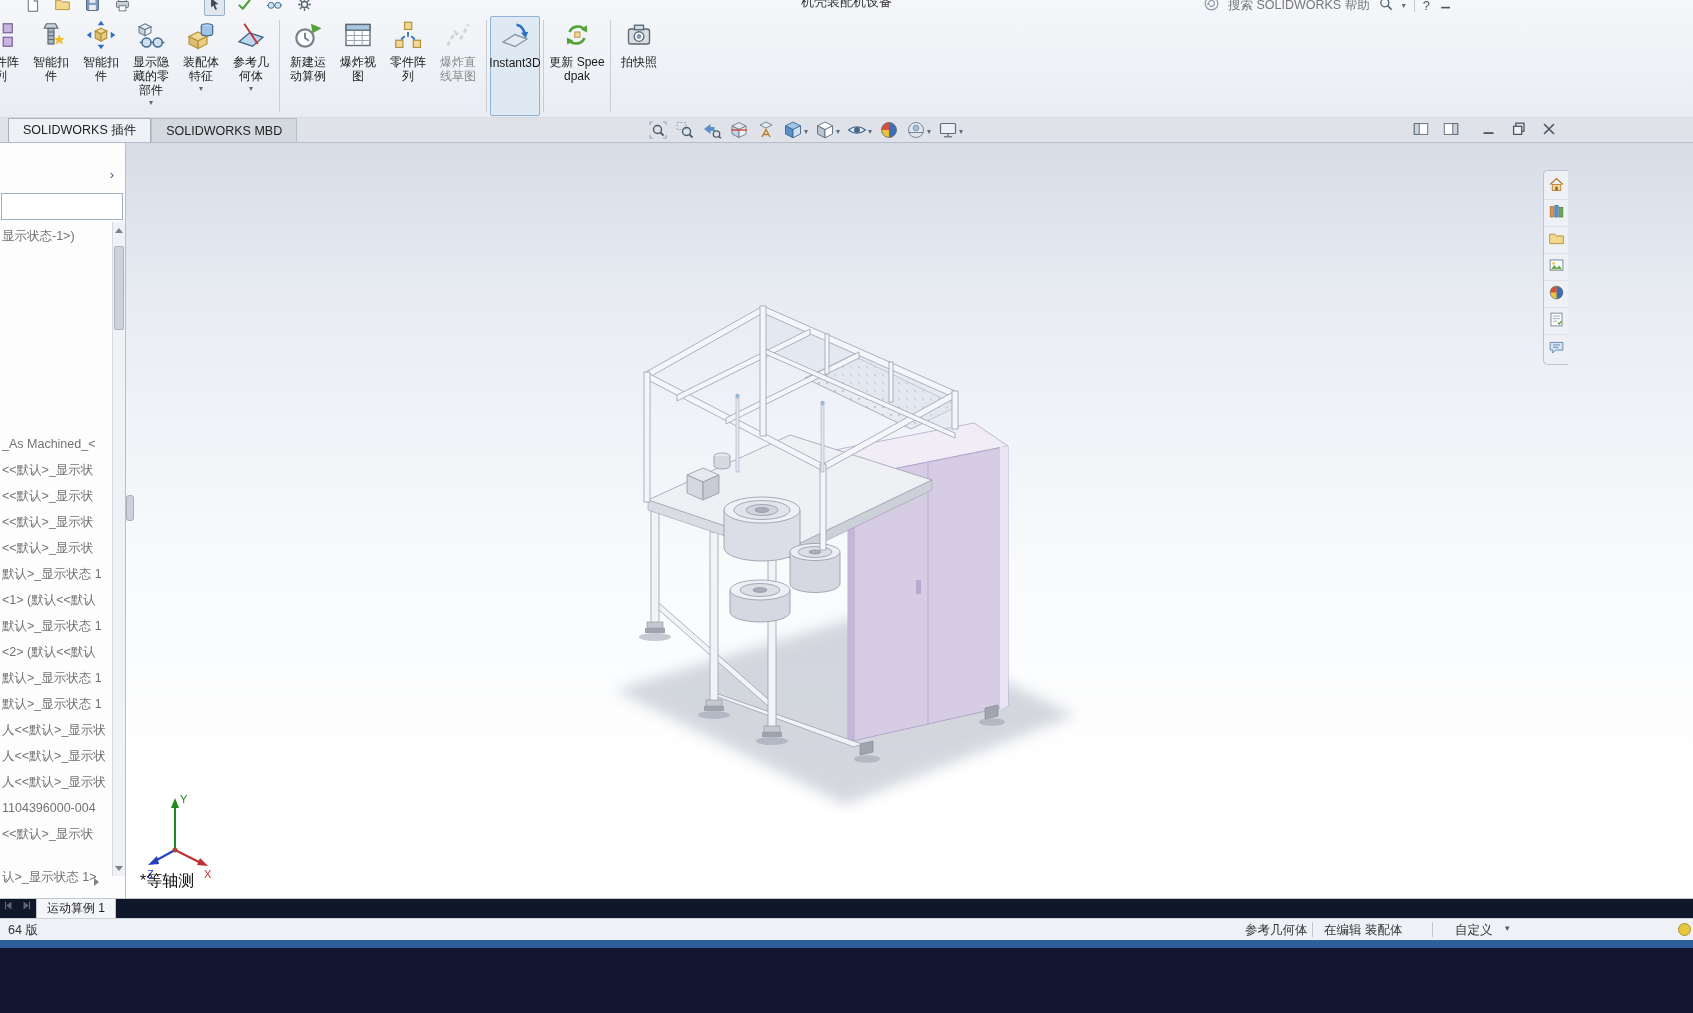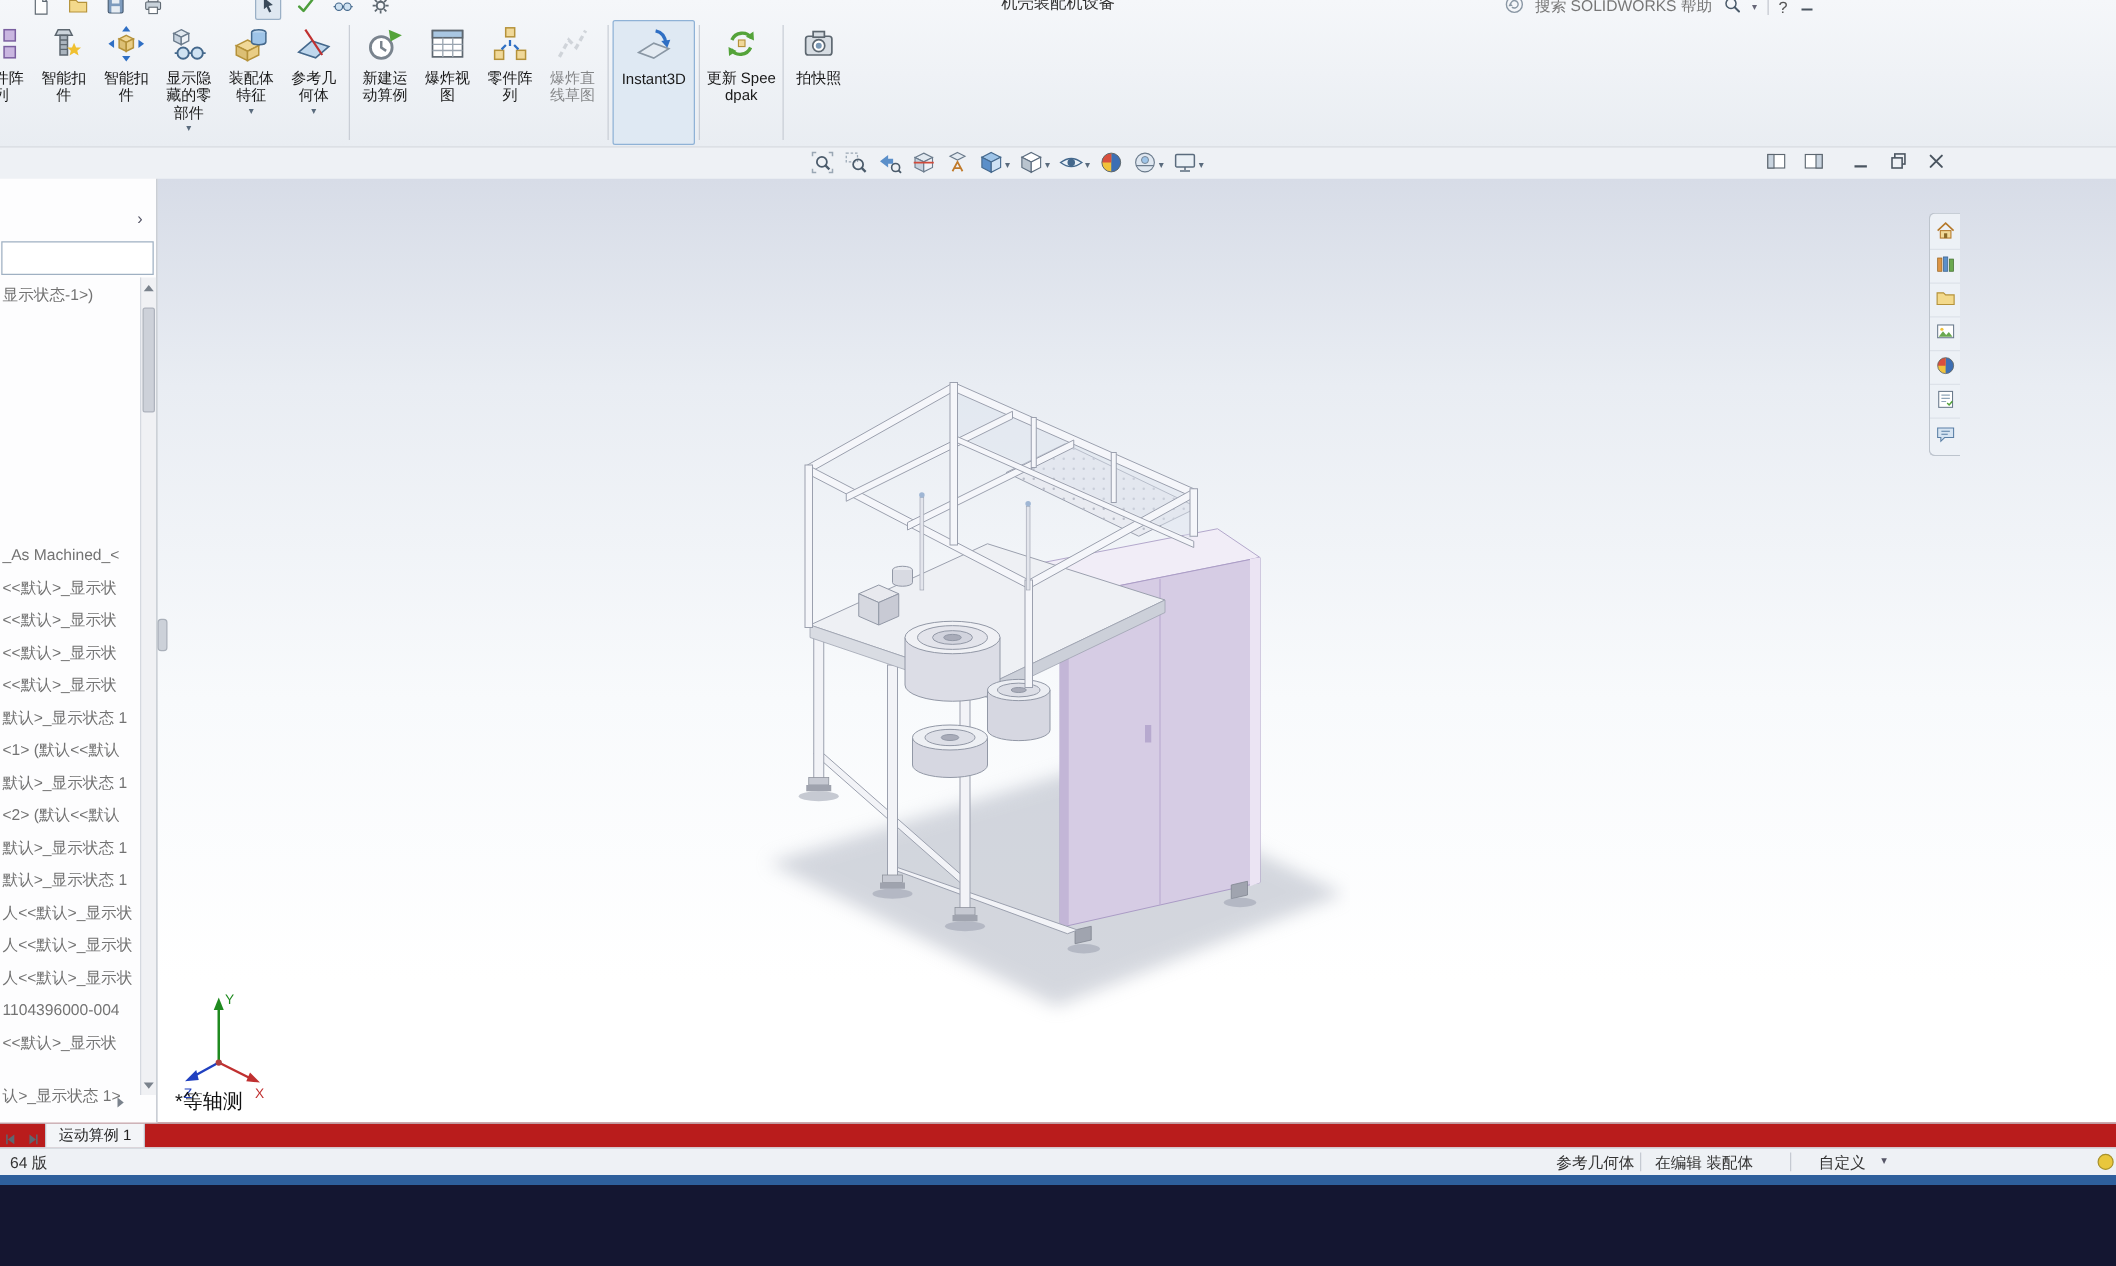--- a/index.html
+++ b/index.html
@@ -18,21 +18,21 @@
   .vline{width:1px;height:14px;background:#c3c8d0}
   .qmark{color:#555;font-size:13px}
 
   
   .ribbon{position:absolute;top:16px;left:-24px;display:flex;align-items:stretch;height:100px}
   .rbtn{width:50px;padding-top:4px;display:flex;flex-direction:column;align-items:center;gap:2px;cursor:default}
   .rbtn.wide{width:60px}
   .rbtn .rlabel{font-size:12px;line-height:14px;text-align:center;word-break:break-all;width:40px;color:#1a1a1a}
   .rbtn.wide .rlabel{width:56px}
   .rbtn .dd{font-size:8px;color:#5a6b7d;line-height:7px}
-  .rbtn.active{width:66px;background:var(--active-button-bg);border:1px solid var(--active-button-border);border-radius:2px}
+  .rbtn.active{width:50px;background:var(--active-button-bg);border:1px solid var(--active-button-border);border-radius:2px}
   .rbtn.active .rlabel{width:62px;word-break:normal}
   .rbtn.disabled{opacity:.5}
   .rsep{width:1px;background:#c9ced6;margin:4px 3px}
 
   
   .tabstrip{position:absolute;top:118px;left:0;width:100%;height:25px;background:#dfe3e9;border-bottom:1px solid #b6bcc5;padding-left:8px;display:flex}
   .tab{display:flex;align-items:center;height:24px;padding:0 14px;font-size:12.5px;color:#222;background:#d4d9df;border:1px solid #b9bfc8;border-bottom:none}
   .tab.active{background:#eef1f5;border-color:#a9b0ba}
   .hud{position:absolute;top:120px;left:648px;height:23px;display:flex;align-items:center;gap:7px;z-index:4}
   .hudbtn{display:flex;align-items:center;gap:1px}
@@ -59,21 +59,21 @@
   .triad{position:absolute;left:19px;top:649px}
   .viewlabel{position:absolute;left:14px;top:728px;font-size:16px;color:#111}
   .nub{position:absolute;left:126px;top:495px;width:8px;height:26px;background:#ccd1d9;border:1px solid #aab0ba;border-radius:3px;z-index:5}
 
   
   .taskrail{position:absolute;left:1543px;top:170px;width:25px;background:#edf1f6;border:1px solid #bdc4cd;border-right:none;border-radius:5px 0 0 5px;z-index:6;padding:2px 0}
   .titem{width:100%;height:27px;display:flex;align-items:center;justify-content:center;border-bottom:1px solid #dde2e9}
   .titem:last-child{border-bottom:none}
 
   
-  .motionbar{position:absolute;left:0;top:898px;width:100%;height:20px;background:#b91c1c;border-top:1px solid #c2c7cf;display:flex;align-items:flex-end;font-size:12px}
+  .motionbar{position:absolute;left:0;top:898px;width:100%;height:20px;background:#0f172a;border-top:1px solid #c2c7cf;display:flex;align-items:flex-start;font-size:12px}
   .marrow{display:flex;align-items:center;margin-left:3px}
   .mtab{height:19px;display:flex;align-items:center;padding:0 10px;background:#f3f5f8;border-left:1px solid #c2c7cf;border-right:1px solid #c2c7cf;margin-left:4px;white-space:nowrap}
   .statusbar{position:absolute;left:0;top:918px;width:100%;height:22px;background:#eef1f5;border-top:1px solid #cdd2d9;font-size:12.5px;color:#333}
   .sleft{position:absolute;left:8px;top:3px;white-space:nowrap}
   .s1{position:absolute;left:1245px;top:3px;white-space:nowrap}
   .svl{position:absolute;left:1312px;top:3px;width:1px;height:15px;background:#c5cad2}
   .s2{position:absolute;left:1324px;top:3px;white-space:nowrap}
   .svl2{position:absolute;left:1432px;top:3px;width:1px;height:15px;background:#c5cad2}
   .s3{position:absolute;left:1455px;top:3px;white-space:nowrap}
   .sdd{position:absolute;left:1505px;top:4px;font-size:9px;color:#556}
@@ -276,20 +276,24 @@
               <rect x="3" y="6" width="14" height="10" rx="1.5" fill="#d7dde3" stroke="#5d6770" stroke-width="0.9"></rect>
               <rect x="7" y="3.5" width="6" height="3" fill="#d7dde3" stroke="#5d6770" stroke-width="0.9"></rect>
               <circle cx="10" cy="11" r="3.2" fill="#fff" stroke="#5d6770" stroke-width="0.9"></circle>
               <circle cx="10" cy="11" r="1.6" fill="#7a98b5"></circle>
             </svg></span>
     <span class="rlabel">拍快照</span>
         </div>
       </div>
   </div>
 
+  <div class="tabstrip">
+      <div class="tab active">SOLIDWORKS 插件</div>
+      <div class="tab">SOLIDWORKS MBD</div>
+    </div>
 
   <div class="hud">
       <div class="hudbtn">
         <span><svg width="20" height="20" viewBox="0 0 20 20" xmlns="http://www.w3.org/2000/svg">
             <path d="M2 5 V2 h3 M15 2 h3 v3 M18 15 v3 h-3 M5 18 H2 v-3" fill="none" stroke="#9aa7b4" stroke-width="1.2"></path>
             <circle cx="9.5" cy="9.5" r="4" fill="none" stroke="#4a5a6a" stroke-width="1.4"></circle>
             <line x1="12.5" y1="12.5" x2="15.5" y2="15.5" stroke="#4a5a6a" stroke-width="1.8"></line>
           </svg></span>
       </div>
       <div class="hudbtn">

